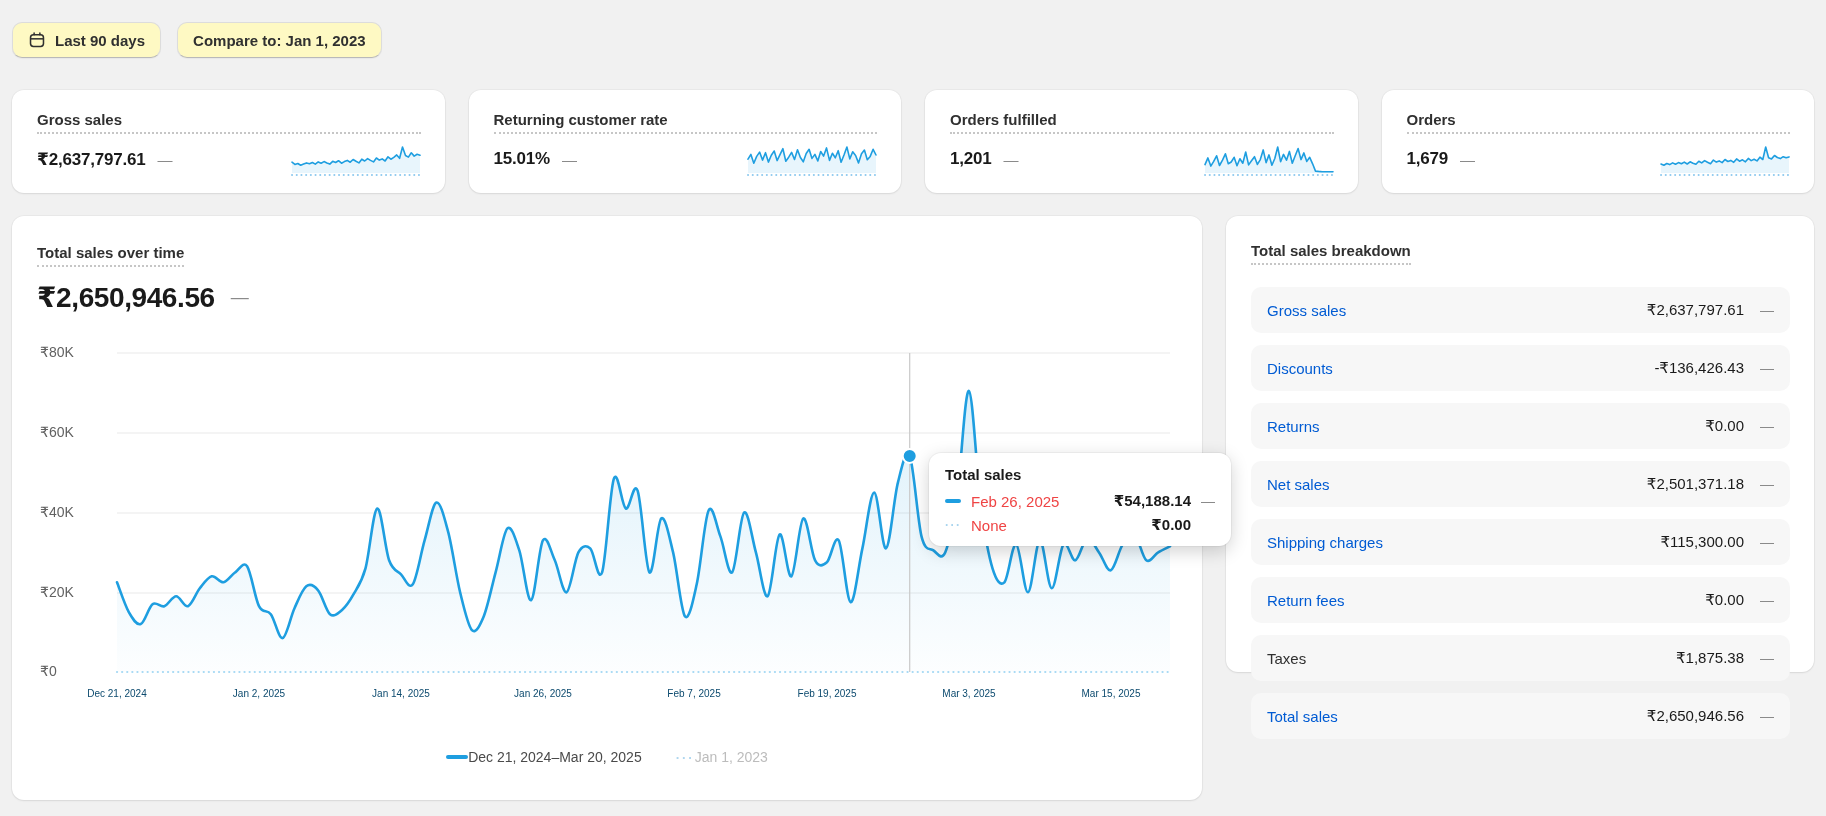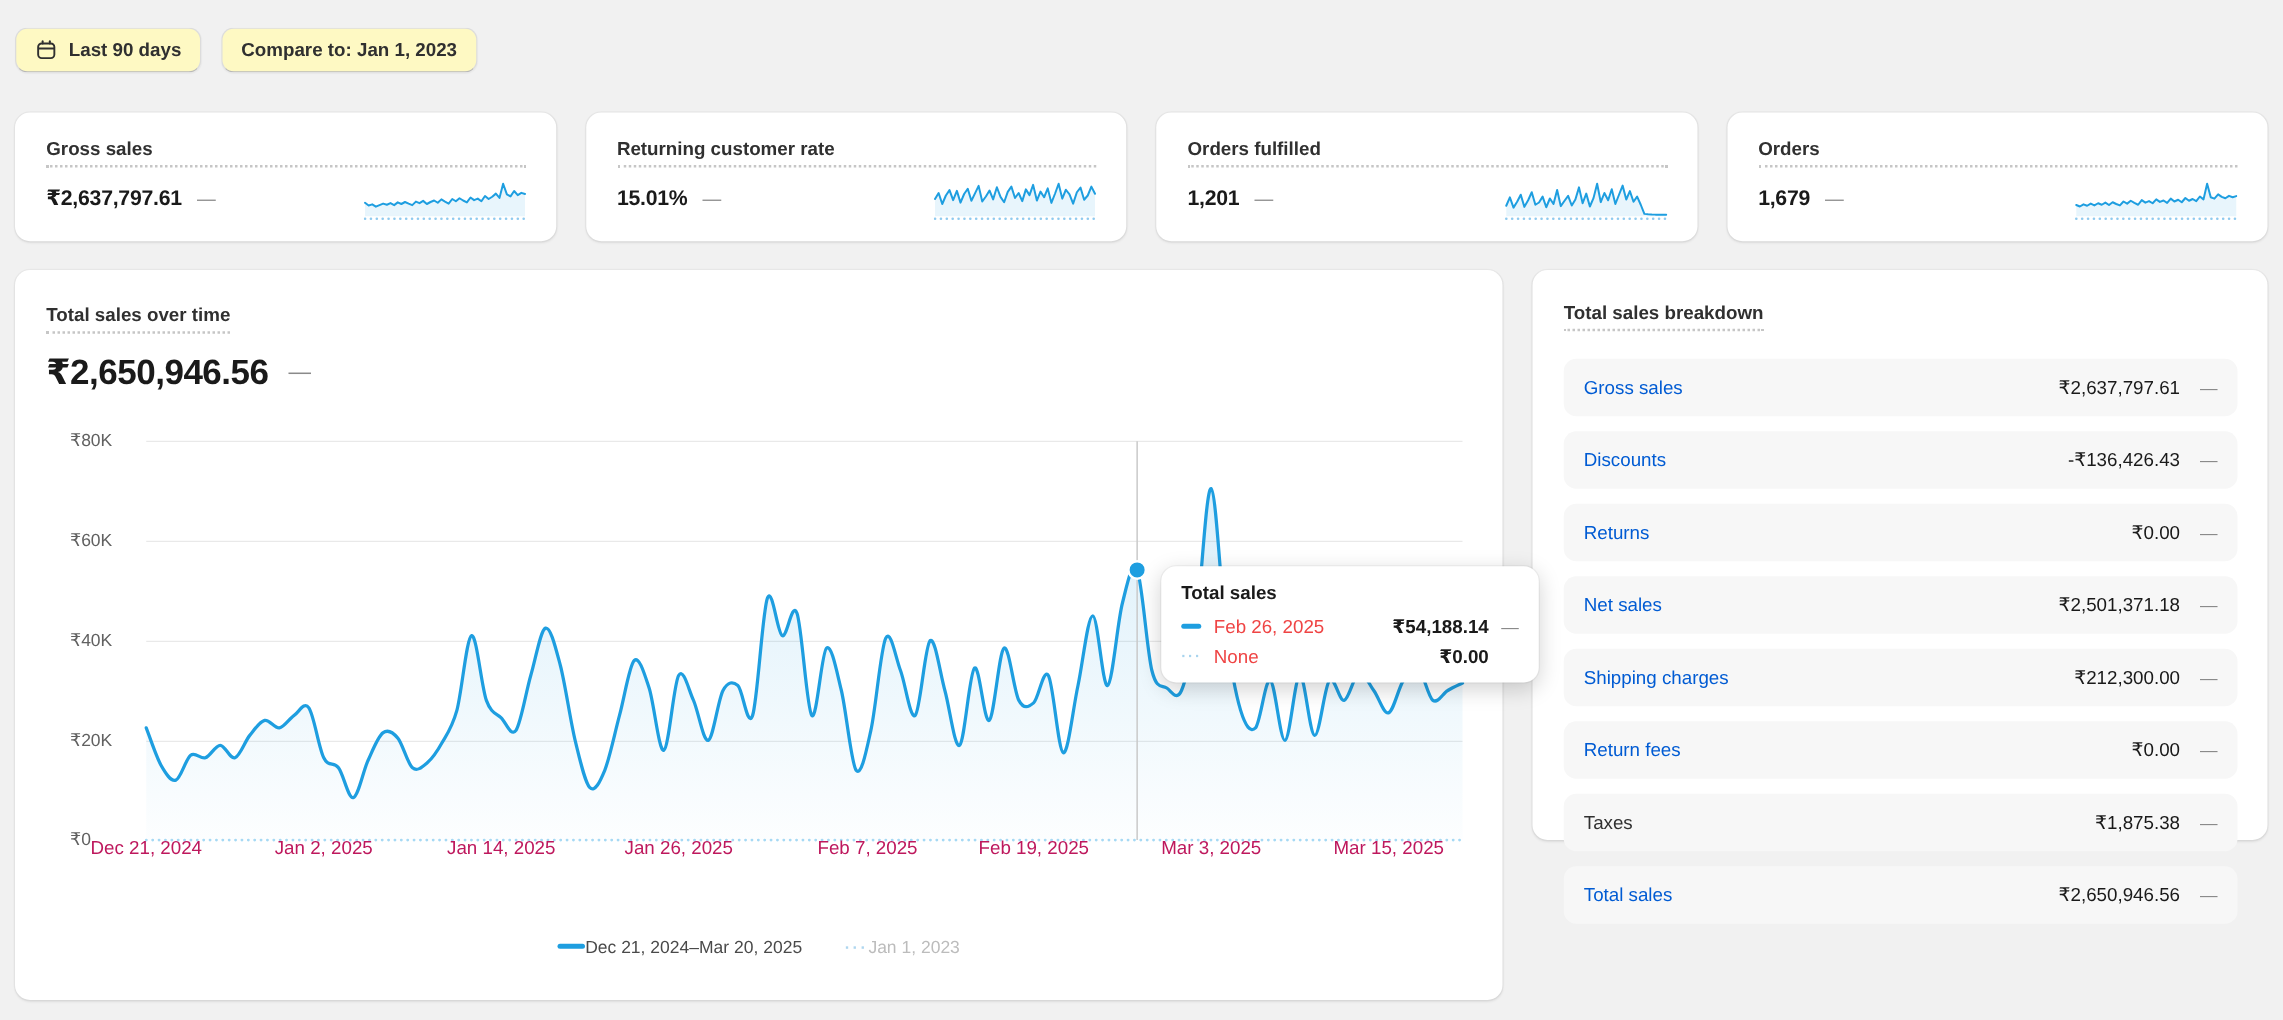--- a/index.html
+++ b/index.html
@@ -39,22 +39,22 @@
   .spark { margin-left:auto; margin-top:2px; }
 
   
   .charts-row { display:grid; grid-template-columns:1190px 1fr; gap:24px; }
   .chart-card { position:relative; height:584px; padding:28px 25px; z-index:3; }
   .chart-title-row { margin-left:0; }
   .big-number-row { display:flex; align-items:center; margin-top:14px; }
   .big-number { font-size:28px; font-weight:700; color:#1a1a1a; letter-spacing:-.4px; }
   .big-number-row .gray-dash { font-size:18px; margin-left:16px; }
 
-  .y-label { position:absolute; left:44px; font-size:14px; color:#616161; }
-  .x-label { position:absolute; top:454px; transform:translateX(-50%); font-size:15px; color:#be185d; white-space:nowrap; }
+  .y-label { position:absolute; left:28px; font-size:14px; color:#616161; }
+  .x-label { position:absolute; top:472px; transform:translateX(-50%); font-size:10px; color:#0c4a6e; white-space:nowrap; }
   #main-chart { position:absolute; left:0; top:137px; overflow:visible; }
 
   .legend { position:absolute; left:0; right:0; top:533px; display:flex; justify-content:center; align-items:center; gap:34px; }
   .legend-item { display:flex; align-items:center; gap:0; font-size:14px; color:#4a4a4a; }
   .legend-dash { width:22px; height:4px; border-radius:2px; background:#1e9ee0; }
   .legend-dots { color:#aed6ef; font-weight:700; letter-spacing:2px; font-size:13px; }
   .legend-item.muted { color:#bcbcbc; }
 
   
   .chart-tooltip {
@@ -249,21 +249,21 @@
           <span class="bd-value">₹0.00</span>
           <span class="bd-dash">—</span>
         </div>
         <div class="bd-row">
           <span class="bd-label">Net sales</span>
           <span class="bd-value">₹2,501,371.18</span>
           <span class="bd-dash">—</span>
         </div>
         <div class="bd-row">
           <span class="bd-label">Shipping charges</span>
-          <span class="bd-value">₹212,300.00</span>
+          <span class="bd-value">₹115,300.00</span>
           <span class="bd-dash">—</span>
         </div>
         <div class="bd-row">
           <span class="bd-label">Return fees</span>
           <span class="bd-value">₹0.00</span>
           <span class="bd-dash">—</span>
         </div>
         <div class="bd-row">
           <span class="bd-label plain">Taxes</span>
           <span class="bd-value">₹1,875.38</span>

